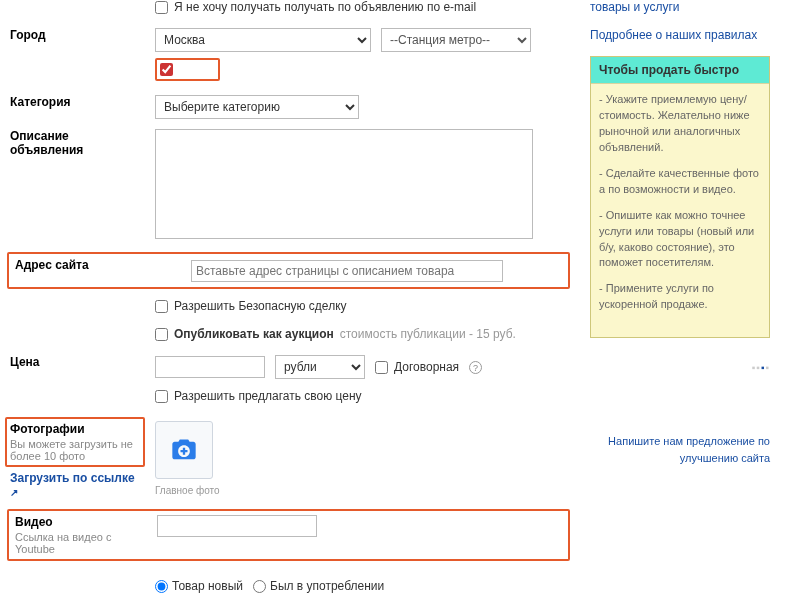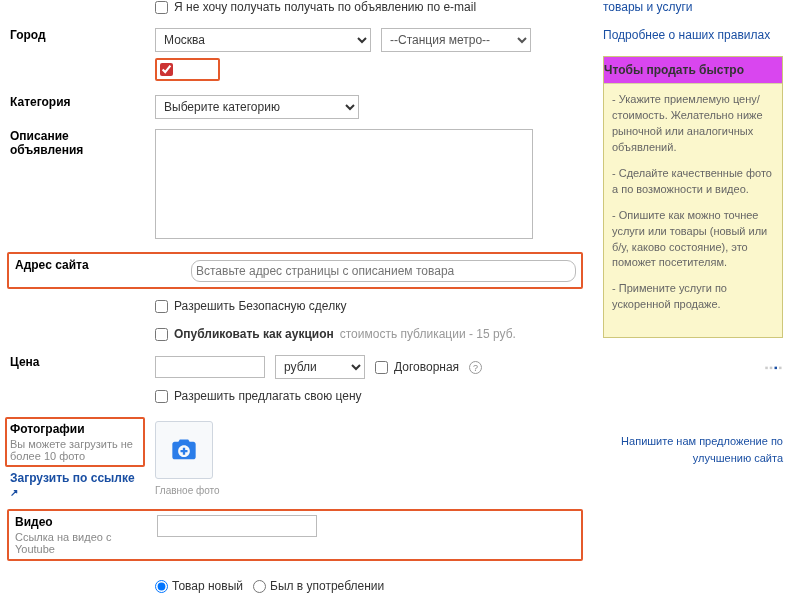--- a/index.html
+++ b/index.html
@@ -13,21 +13,21 @@
   .field-col { flex: 1 1 auto; }
   .sublabel { font-weight: normal; color: #888; font-size: 11px; display:block; margin-top:2px;}
 
   select, input[type="text"] { border: 1px solid #bbb; padding: 3px 4px; font-size: 12px; background: #fff; color:#333; }
   textarea { width: 378px; height: 110px; border: 1px solid #bbb; resize: none; font-size:12px; padding:4px;}
   .sel-city { width: 216px; }
   .sel-metro { width: 150px; color:#555;}
   .sel-cat { width: 204px; }
   .sel-curr { width: 90px; }
   input.price { width: 110px; }
-  input.siteaddr { width: 385px; color:#bbb;border-radius:9px; }
+  input.siteaddr { width: 312px; color:#bbb; }
   input.video { width: 160px; }
 
   .chk-line { display: flex; align-items: center; gap: 6px; margin-bottom: 4px; color:#333;}
   .chk-line input[type="checkbox"] { width:13px; height:13px;}
   .muted { color: #999; }
   .bold { font-weight: bold; }
 
   .hl-red { border: 2px solid #e55a2b; border-radius:2px; }
   .hl-red-inline { display:inline-flex; align-items:center; gap:6px; padding:3px 45px 3px 3px; }
 
@@ -41,21 +41,21 @@
   .extlink::after { content:" ↗"; font-size:10px; color:#1a4fa3;}
   .helpq { display:inline-block; width:13px; height:13px; border:1px solid #999; border-radius:50%; text-align:center; line-height:12px; font-size:9px; color:#888; margin-left:4px;}
 
   .radio-line { display:flex; align-items:center; gap:10px; margin-top:8px;}
   .radio-item { display:flex; align-items:center; gap:4px; color:#333;}
   .radio-item input { width:13px; height:13px;}
 
   
   .side-links a { display:block; color:#1a4fa3; font-size:12px; margin-bottom:14px; text-decoration:none; }
   .side-box { border:1px solid #cec77a; background:#fbf7cc; }
-  .side-box-head { background:#d946ef; padding:6px 0; font-weight:bold; font-size:12px; color:#333; border-bottom:1px solid #d8d4a0;}
+  .side-box-head { background:#5eead4; padding:6px 8px; font-weight:bold; font-size:12px; color:#333; border-bottom:1px solid #d8d4a0;}
   .side-box-body { padding:8px 8px 14px; color:#666; font-size:11px; line-height:1.45;}
   .side-box-body p { margin-bottom:10px; }
   .pager-dots { text-align:right; margin-top:24px; font-size:10px; letter-spacing:1px;}
   .pager-dots span.cur{ color:#1a4fa3;}
   .pager-dots span.oth{ color:#ccc;}
   .feedback { text-align:right; color:#1a4fa3; font-size:11px; margin-top:60px; line-height:1.5;}
 </style>
 </head>
 <body>
 

